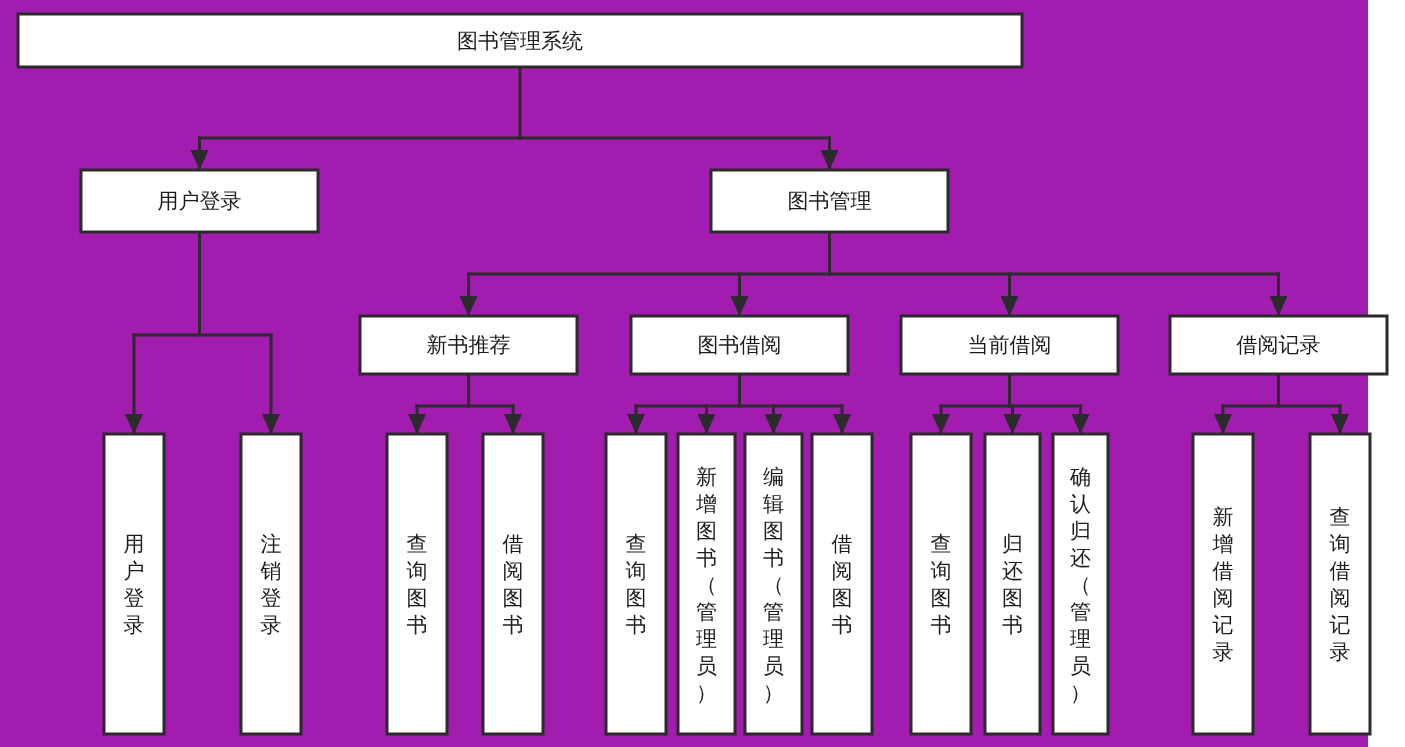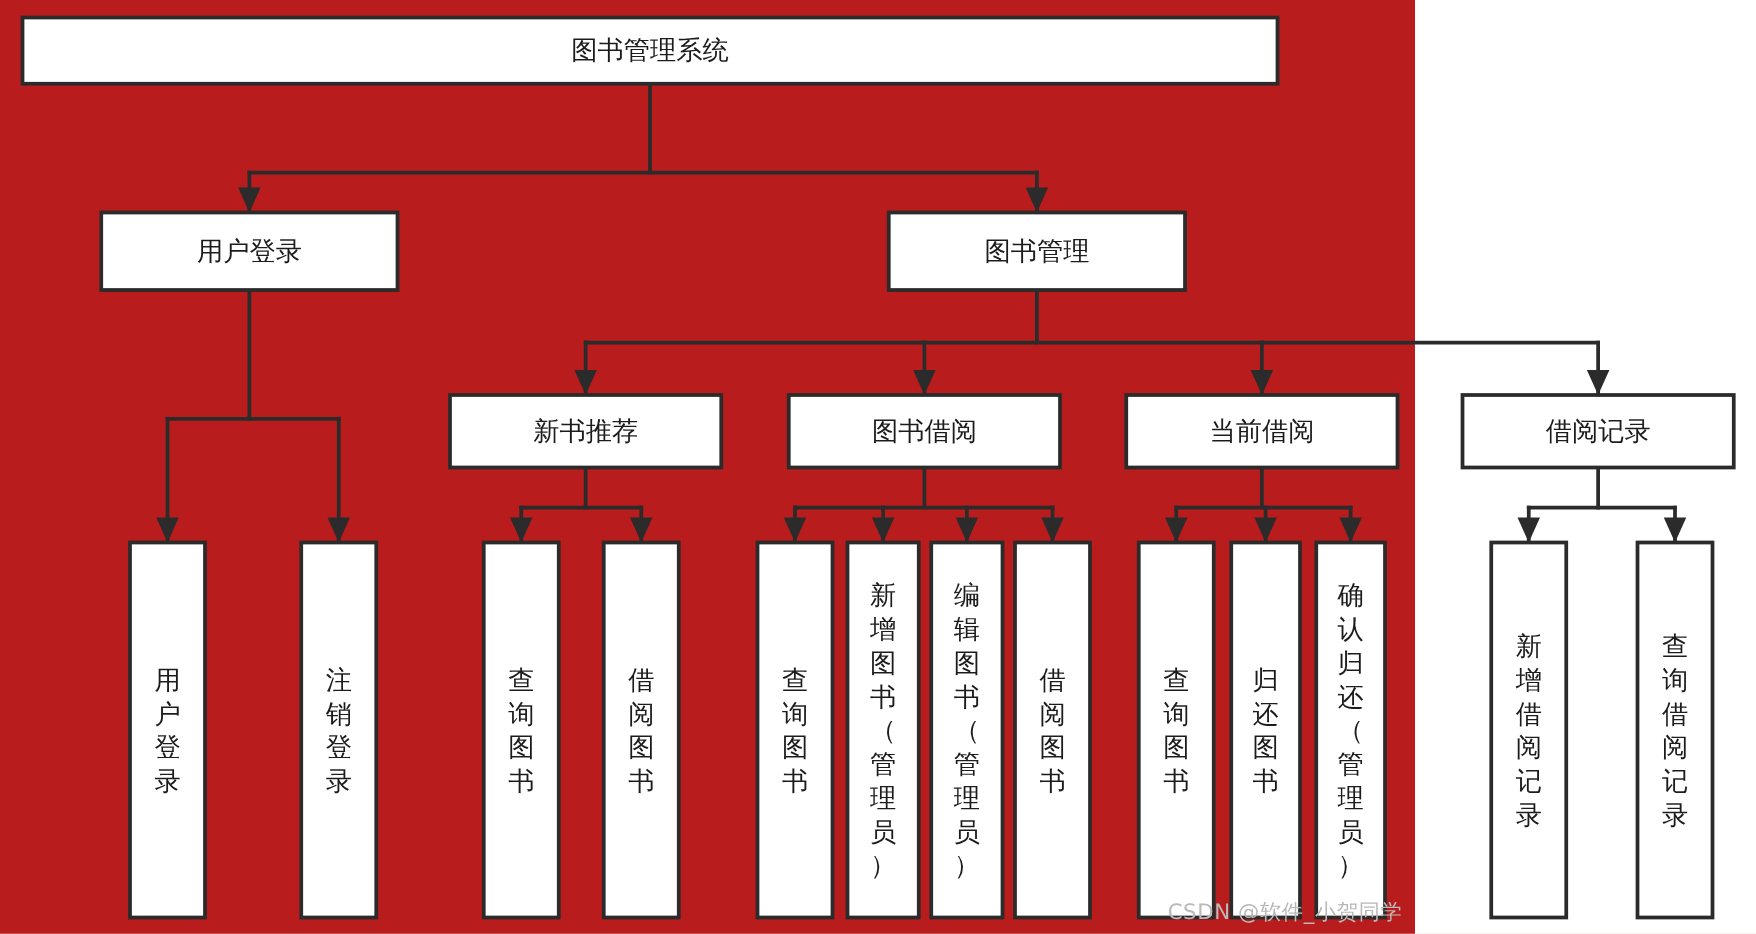--- a/index.html
+++ b/index.html
@@ -10,23 +10,23 @@
   }
   body {
     font-family: "DejaVu Sans", "Liberation Sans", sans-serif;
     width: 1405px;
     height: 747px;
     overflow: hidden;
     position: relative;
   }
   #diagram-root {
     position: relative;
-    width: 1132px;
+    width: 1368px;
     height: 747px;
-    background: #b91c1c;
+    background: #a21caf;
   }
   svg.flowchart {
     display: block;
     width: 1405px;
     height: 747px;
   }
   .node-box {
     fill: #ffffff;
     stroke: #2b2b2b;
     stroke-width: 3;
@@ -205,15 +205,14 @@
           <text x="1223" y="524.06" class="node-label-vertical"><tspan x="1223" dy="0">新</tspan><tspan x="1223" dy="27">增</tspan><tspan x="1223" dy="27">借</tspan><tspan x="1223" dy="27">阅</tspan><tspan x="1223" dy="27">记</tspan><tspan x="1223" dy="27">录</tspan></text>
         </g>
         <g>
           <rect x="1310" y="434" width="60" height="300" class="node-box"></rect>
           <text x="1340" y="524.06" class="node-label-vertical"><tspan x="1340" dy="0">查</tspan><tspan x="1340" dy="27">询</tspan><tspan x="1340" dy="27">借</tspan><tspan x="1340" dy="27">阅</tspan><tspan x="1340" dy="27">记</tspan><tspan x="1340" dy="27">录</tspan></text>
         </g>
       </g>
 
   </svg>
 
-  <div class="watermark">CSDN @软件_小贺同学</div>
 
 </div>
 
 </body></html>

